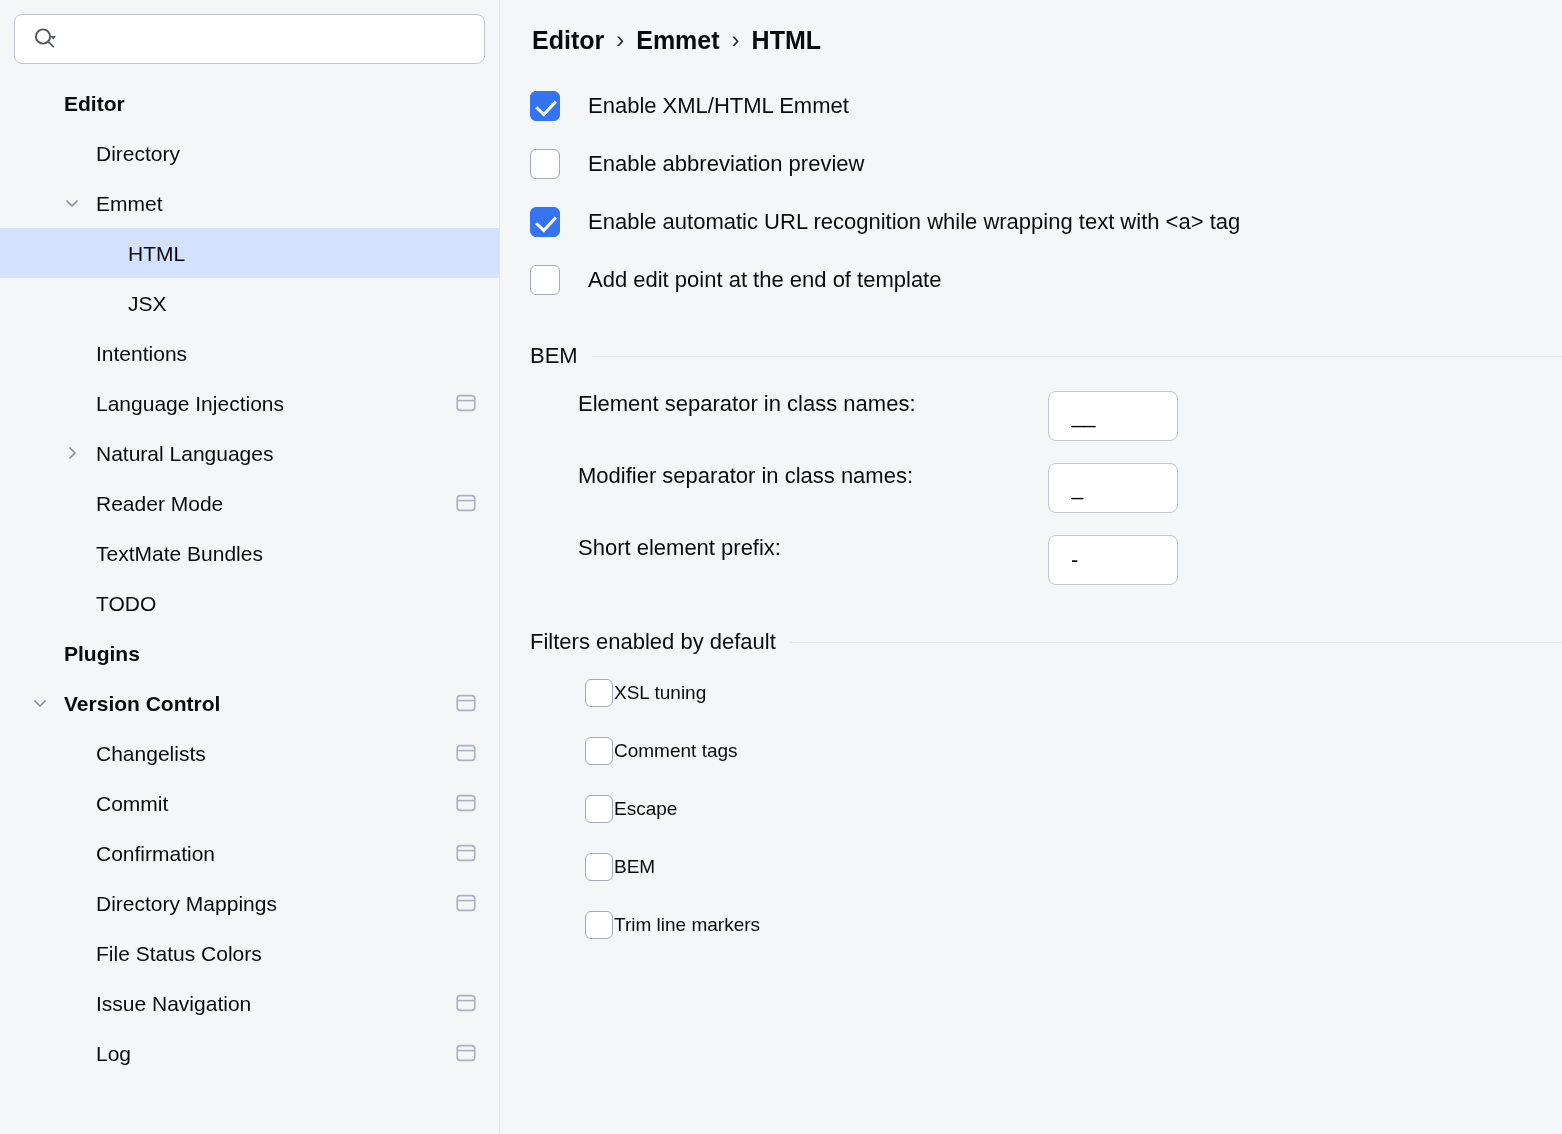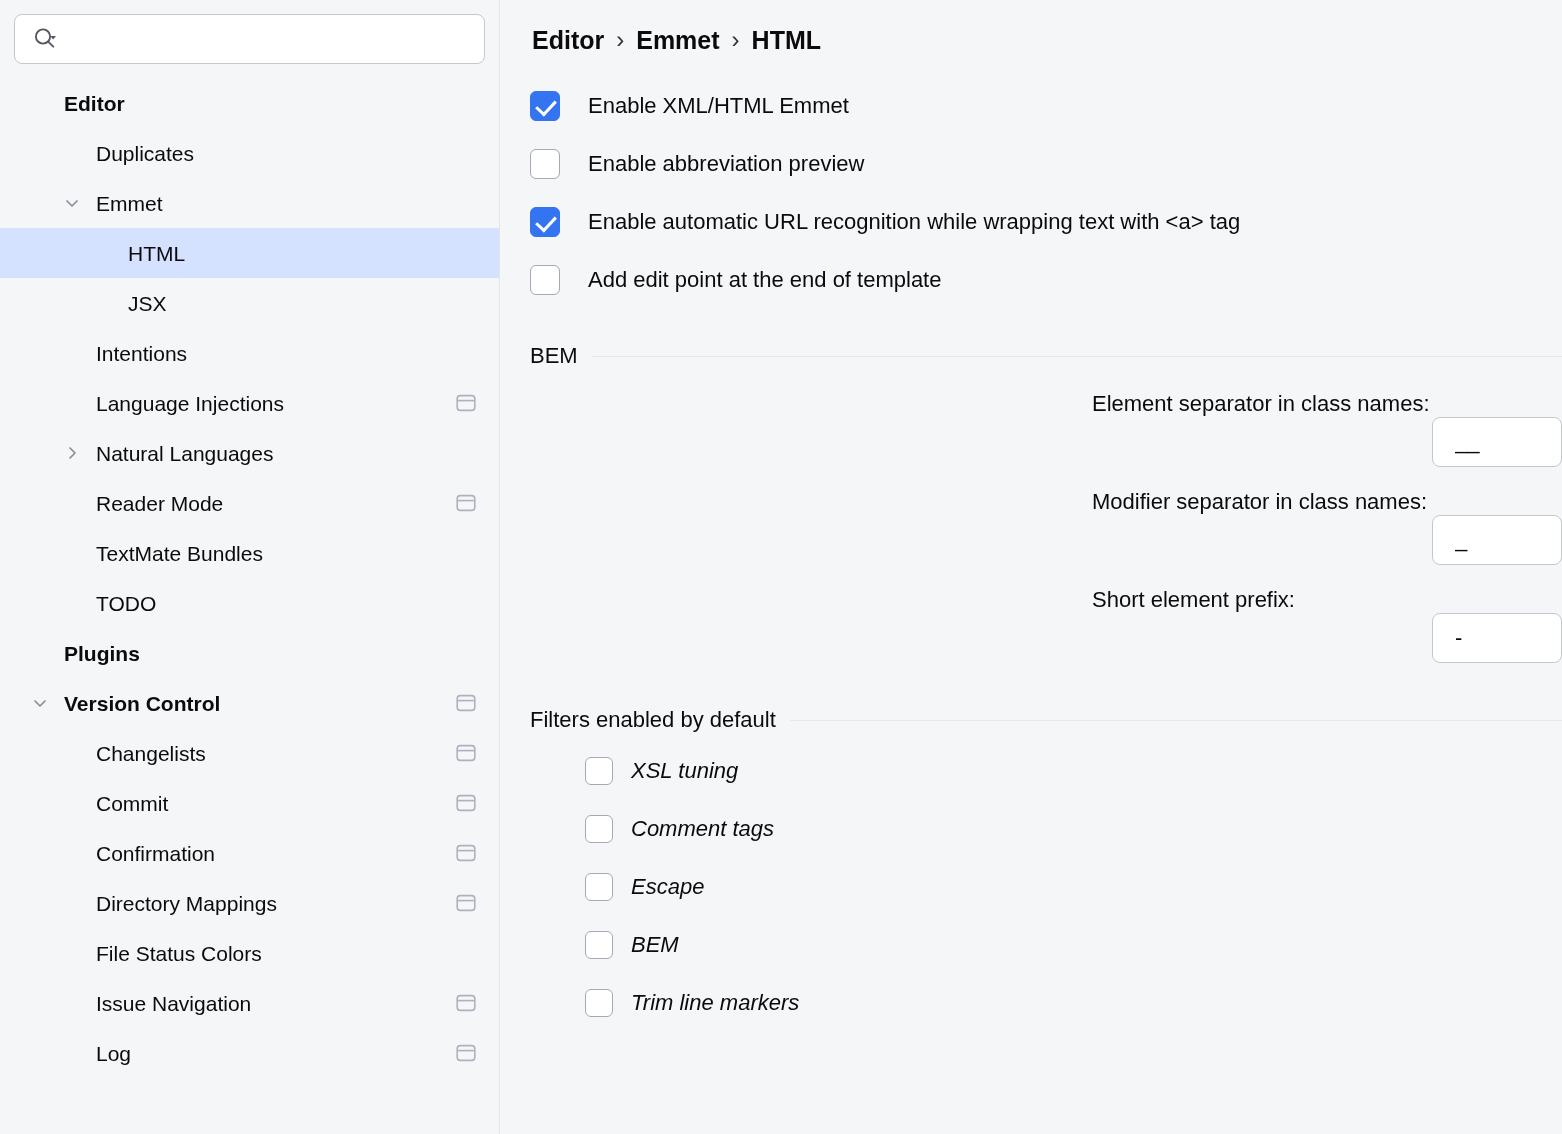--- a/index.html
+++ b/index.html
@@ -204,23 +204,22 @@
   }
   .group-line {
     flex: 1 1 auto;
     height: 1px;
     background: #E6E8EC;
     margin-right: 0;
   }
 
   .field-row {
     display: flex;
-    align-items: flex-end;
+    align-items: flex-start;
     margin-top: 22px;
-    flex-direction: column;
   }
   .field-label {
     font-size: 22px;
     color: #0B0B0D;
     width: 470px;
     margin-left: 48px;
     white-space: nowrap;
   }
   .field-input {
     width: 130px;
@@ -236,21 +235,21 @@
   }
 
   .filters { margin-top: 44px; margin-left: 30px; }
   .filter-row {
     display: flex;
     align-items: center;
     height: 40px;
     margin-top: 18px;
     margin-left: 55px;
   }
-  .filter-row .opt-label { font-size: 22px; margin-left: 18px; font-style: italic; }
+  .filter-row .opt-label { font-size: 19px; margin-left: 1px; }
   .filter-row .cb { width: 28px; height: 28px; flex: 0 0 28px; }
 </style>
 </head>
 <body>
 
 <div class="app">
 
   <div class="sidebar">
 
     <div class="search-wrap">
@@ -264,21 +263,21 @@
         </span>
         <input class="search-input" type="text" placeholder="" style="">
       </div>
     </div>
 
     <div class="tree" id="tree">
         <div class="tree-row lvl0">
           <span class="tree-label bold">Editor</span>
         </div>
         <div class="tree-row lvl1">
-          <span class="tree-label">Duplicates</span>
+          <span class="tree-label">Directory</span>
         </div>
         <div class="tree-row lvl1">
           <span class="twisty">
             <svg width="18" height="18" viewBox="0 0 18 18">
               <path d="M4 7 L9 12 L14 7" fill="none" stroke="#8A8E99" stroke-width="1.7" stroke-linecap="round" stroke-linejoin="round"></path>
             </svg>
           </span>
           <span class="tree-label">Emmet</span>
         </div>
         <div class="tree-row lvl2 selected">

